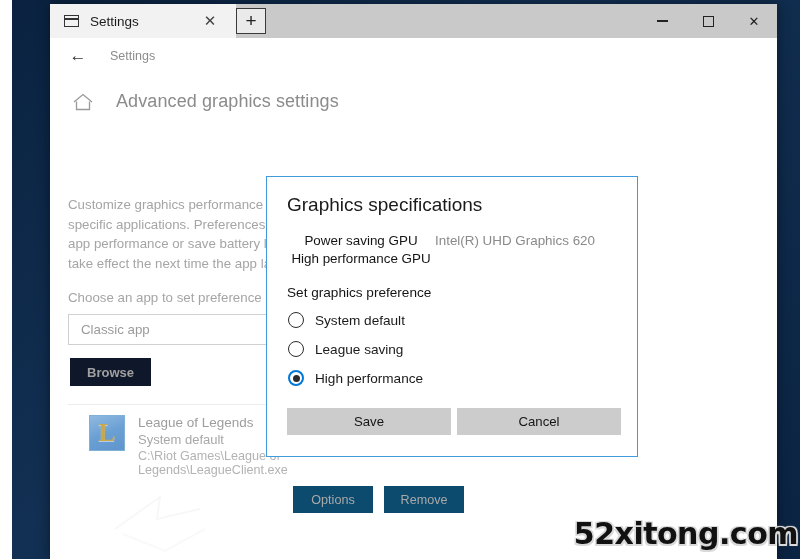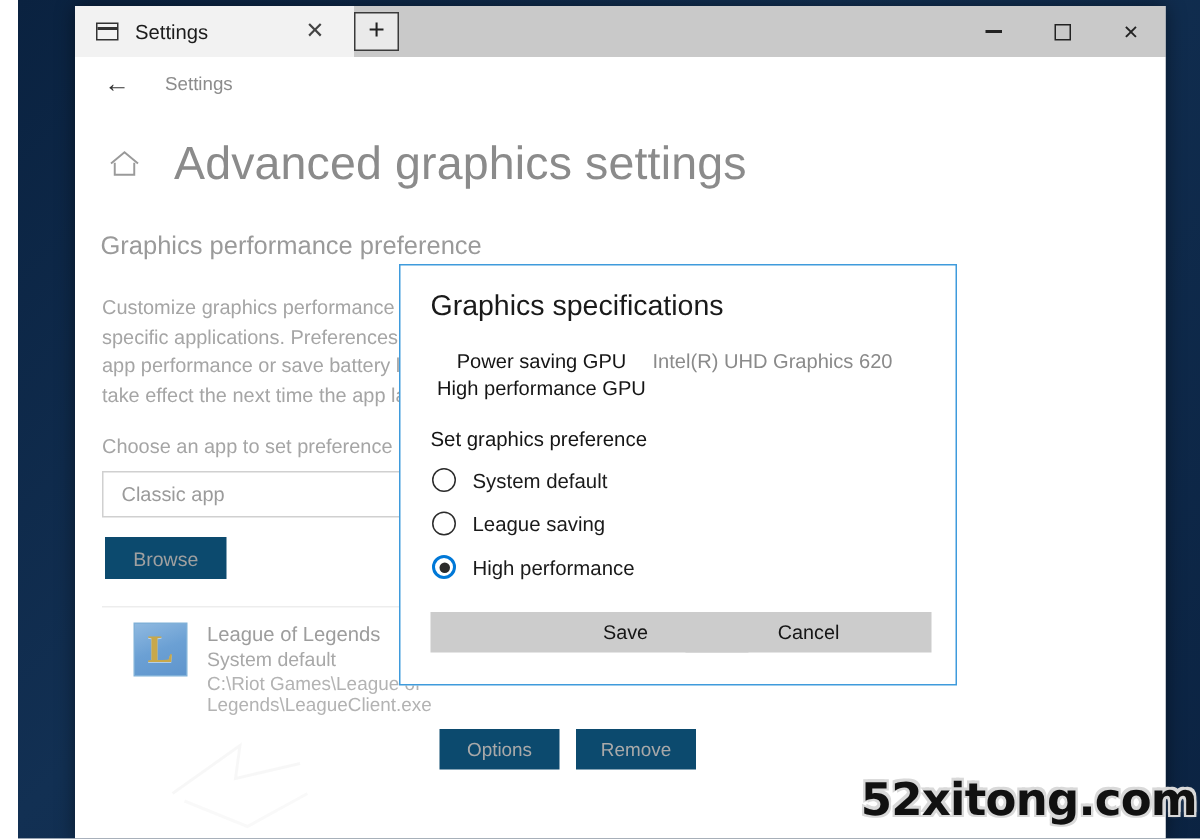--- a/index.html
+++ b/index.html
@@ -115,21 +115,21 @@
     filter: blur(0.35px);
   }
   #pagehead {
     position: absolute; left: 22px; top: 17px;
     display: flex; align-items: center;
   }
   #homeicon { width: 22px; height: 20px; position: relative; }
   #homeicon svg { display:block; }
   #pagetitle {
     margin-left: 22px;
-    font-size: 31px;
+    font-size: 18px;
     color: #8b8b8b;
     font-weight: 400;
     letter-spacing: 0.1px;
   }
   #sectiontitle {
     position: absolute; left: 17px; top: 80px;
     font-size: 17px;
     color: #9a9a9a;
   }
   #bodytext {
@@ -148,23 +148,23 @@
     width: 238px; height: 31px;
     border: 1px solid #d0d0d0;
     background: #fff;
     box-sizing: border-box;
     display: flex; align-items: center;
   }
   #combo span { margin-left: 12px; font-size: 13.3px; color: #9b9b9b; }
   #browse {
     position: absolute; left: 20px; top: 284px;
     width: 81px; height: 28px;
-    background: #0c4a6e;
+    background: #0f172a;
     display: flex; align-items:center; justify-content:center;
-    font-size: 13px; color: #a0a0a0;
+    font-size: 13px; color: #a0a0a0; font-weight: bold;
   }
   #applist {
     position: absolute; left: 18px; top: 330px;
     width: 330px;
   }
   #appdiv {
     border-top: 1px solid #ededed;
     height: 1px; width: 330px;
   }
   #approw { display: flex; padding-top: 9px; }
@@ -266,21 +266,21 @@
     color: #1a1a1a;
   }
   .dlgbtn {
     position: absolute; top: 231px;
     height: 27px;
     background: #cccccc;
     display: flex; align-items: center; justify-content: center;
     font-size: 13.2px; color: #151515;
     cursor: pointer;
   }
-  #savebtn   { left: 20px;  width: 164px; padding-left: 48px; }
+  #savebtn   { left: 20px;  width: 164px; }
   #cancelbtn { left: 190px; width: 164px; }
 
   
   #watermark {
     position: absolute;
     right: 14px; bottom: 8px;
     font-family: "DejaVu Sans", sans-serif;
     font-size: 30px;
     font-weight: bold;
     color: #111;
@@ -329,21 +329,20 @@
       <div id="pagehead">
         <span id="homeicon">
           <svg width="22" height="20" viewBox="0 0 22 20">
             <path d="M2 10 L11 2.5 L20 10" fill="none" stroke="#9a9a9a" stroke-width="1.3"></path>
             <path d="M4.5 9.5 L4.5 17.5 L17.5 17.5 L17.5 9.5" fill="none" stroke="#9a9a9a" stroke-width="1.3"></path>
           </svg>
         </span>
         <span id="pagetitle">Advanced graphics settings</span>
       </div>
 
-      <div id="sectiontitle">Graphics performance preference</div>
       <div id="bodytext">Customize graphics performance preference for specific applications. Preferences may provide better app performance or save battery life. Choices may take effect the next time the app launches.</div>
 
       <div id="choose">Choose an app to set preference</div>
       <div id="combo">
         <span>Classic app</span>
       </div>
 
       <div id="browse">Browse</div>
 
       <div id="applist">

